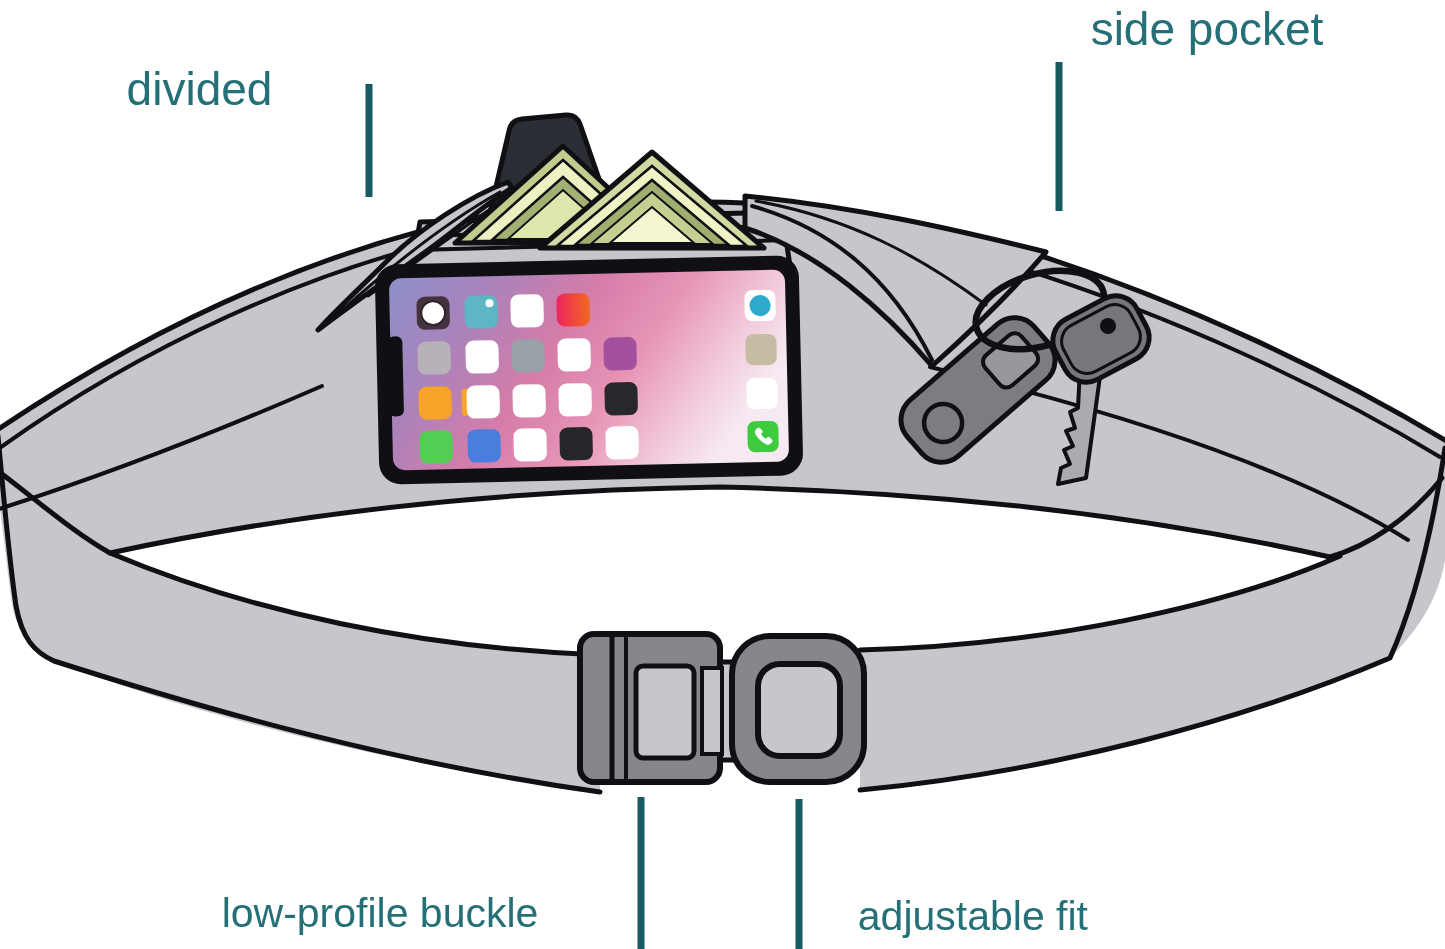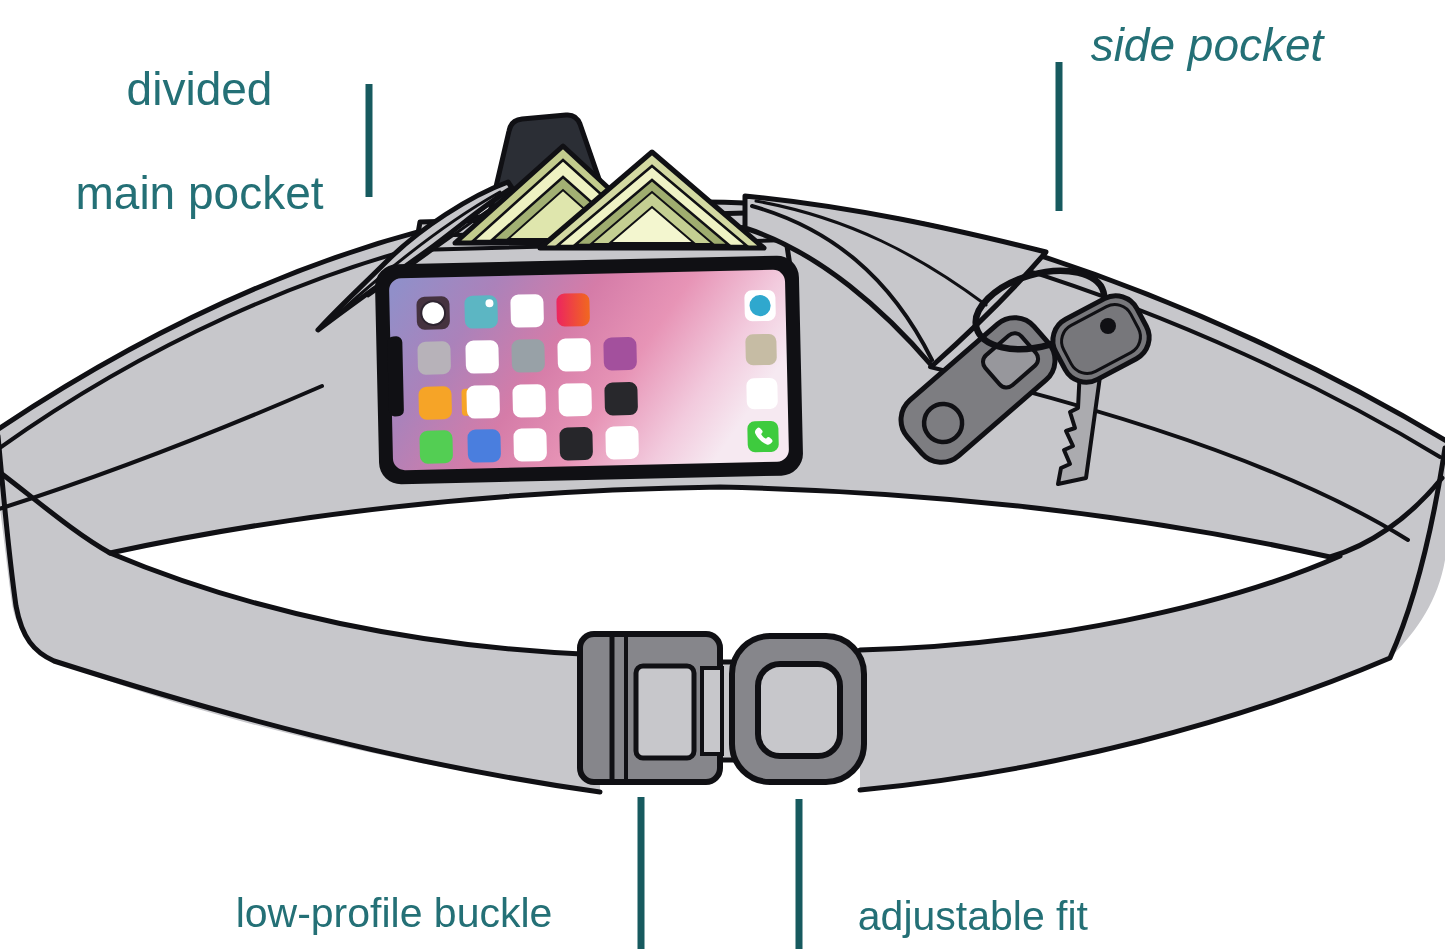--- a/index.html
+++ b/index.html
@@ -15,22 +15,22 @@
     --buckle:#86868b;
   }
   svg{position:absolute;left:0;top:0;}
   .label{
     position:absolute;color:var(--teal);text-align:center;line-height:1.13;
     font-weight:normal;letter-spacing:0px;white-space:pre-line;
   }
   .label-top{font-size:46px;}
   .label-bottom{font-size:41px;}
   #label-main-pocket{left:52px;top:12px;width:295px;}
-  #label-side-pocket{left:1082px;top:20px;width:250px;font-style:italic;}
-  #label-buckle{left:214px;top:890px;width:360px;}
+  #label-side-pocket{left:1082px;top:4px;width:250px;}
+  #label-buckle{left:200px;top:890px;width:360px;}
   #label-fit{left:838px;top:893px;width:250px;text-align:right;}
 
   .belt-fill{fill:var(--belt);stroke:none;}
   .ink-line{fill:none;stroke:var(--ink);stroke-linecap:round;stroke-linejoin:round;} .w5{stroke-width:5;} .w4{stroke-width:4;} .w3{stroke-width:3;}
   .belt-stroked{fill:var(--belt);stroke:var(--ink);stroke-width:5;stroke-linejoin:round;}
   .buckle-fill{fill:var(--buckle);stroke:var(--ink);stroke-width:6;stroke-linejoin:round;}
   .pointer{stroke:var(--line);stroke-width:7;}
 </style>
 </head>
 <body>
@@ -175,17 +175,16 @@
   </g>
 
   <line class="pointer" x1="369" y1="84" x2="369" y2="197"></line>
   <line class="pointer" x1="1059" y1="62" x2="1059" y2="211"></line>
   <line class="pointer" x1="641" y1="797" x2="641" y2="949"></line>
   <line class="pointer" x1="799" y1="799" x2="799" y2="949"></line>
 </svg>
 
 <div class="label label-top" id="label-main-pocket">
   <span>divided</span><br>
-  <span>main pocket</span>
 </div>
 <div class="label label-top" id="label-side-pocket">side pocket</div>
 <div class="label label-bottom" id="label-buckle">low-profile buckle</div>
 <div class="label label-bottom" id="label-fit">adjustable fit</div>
 
 </body></html>

